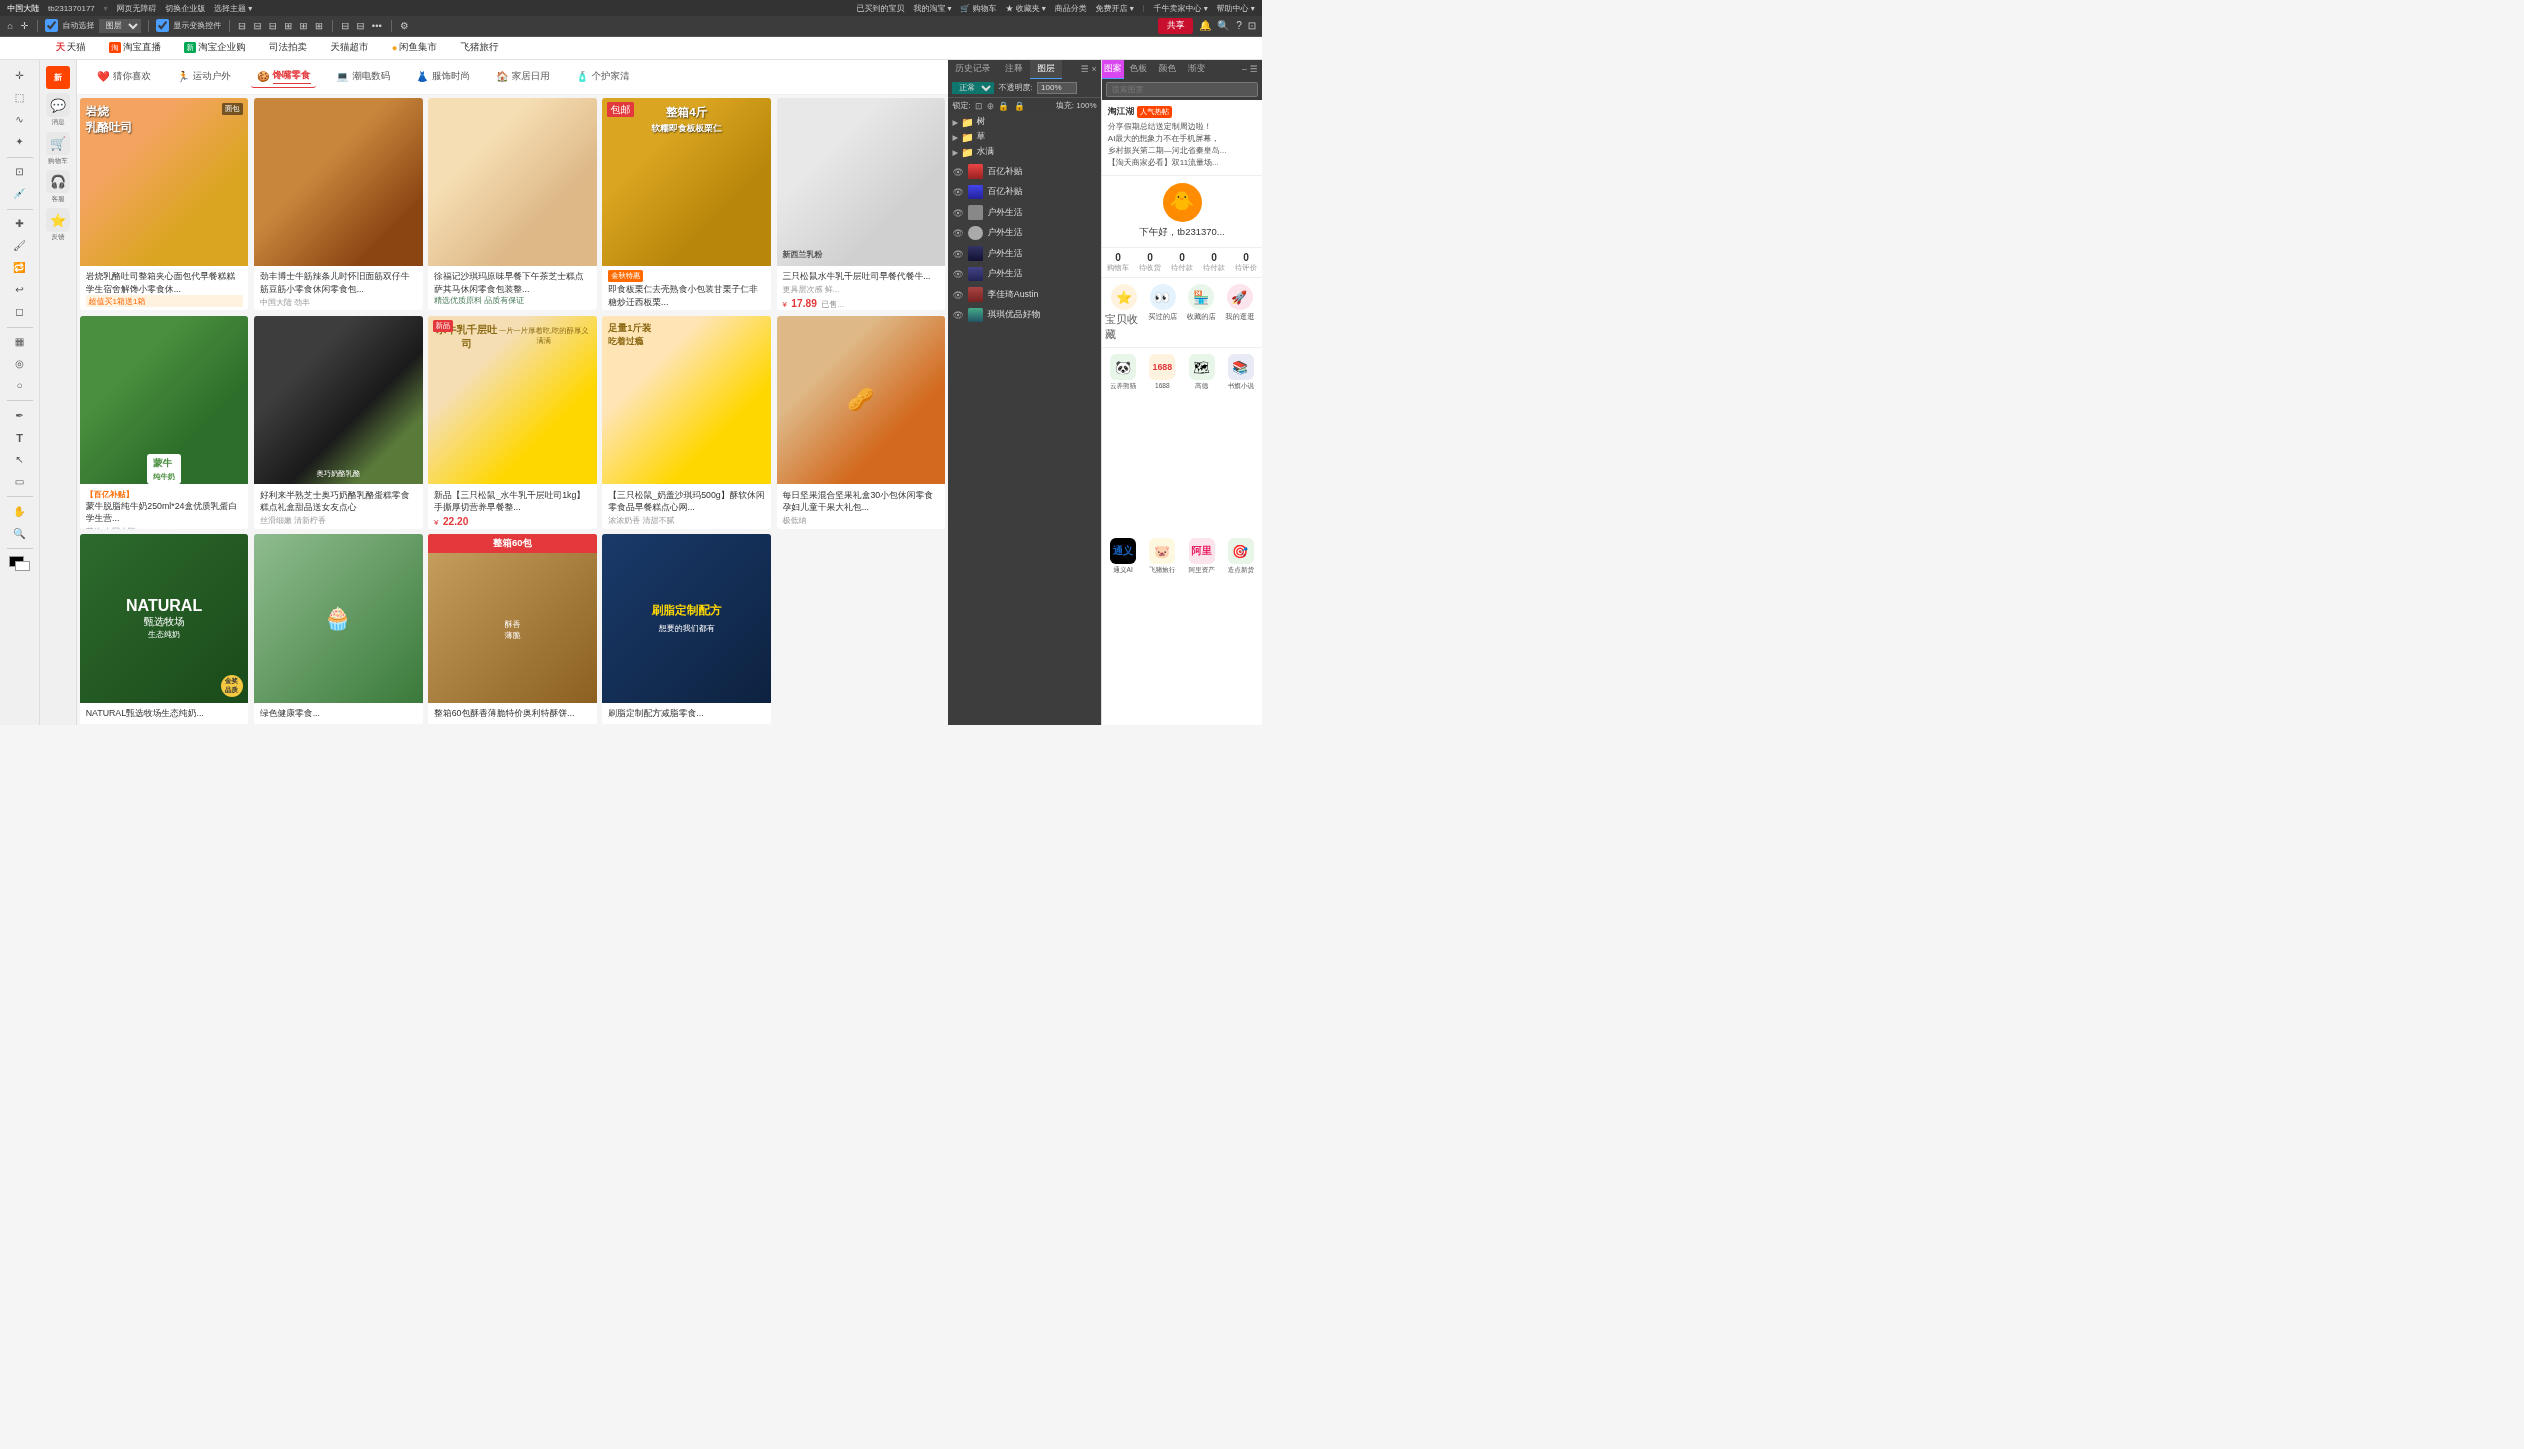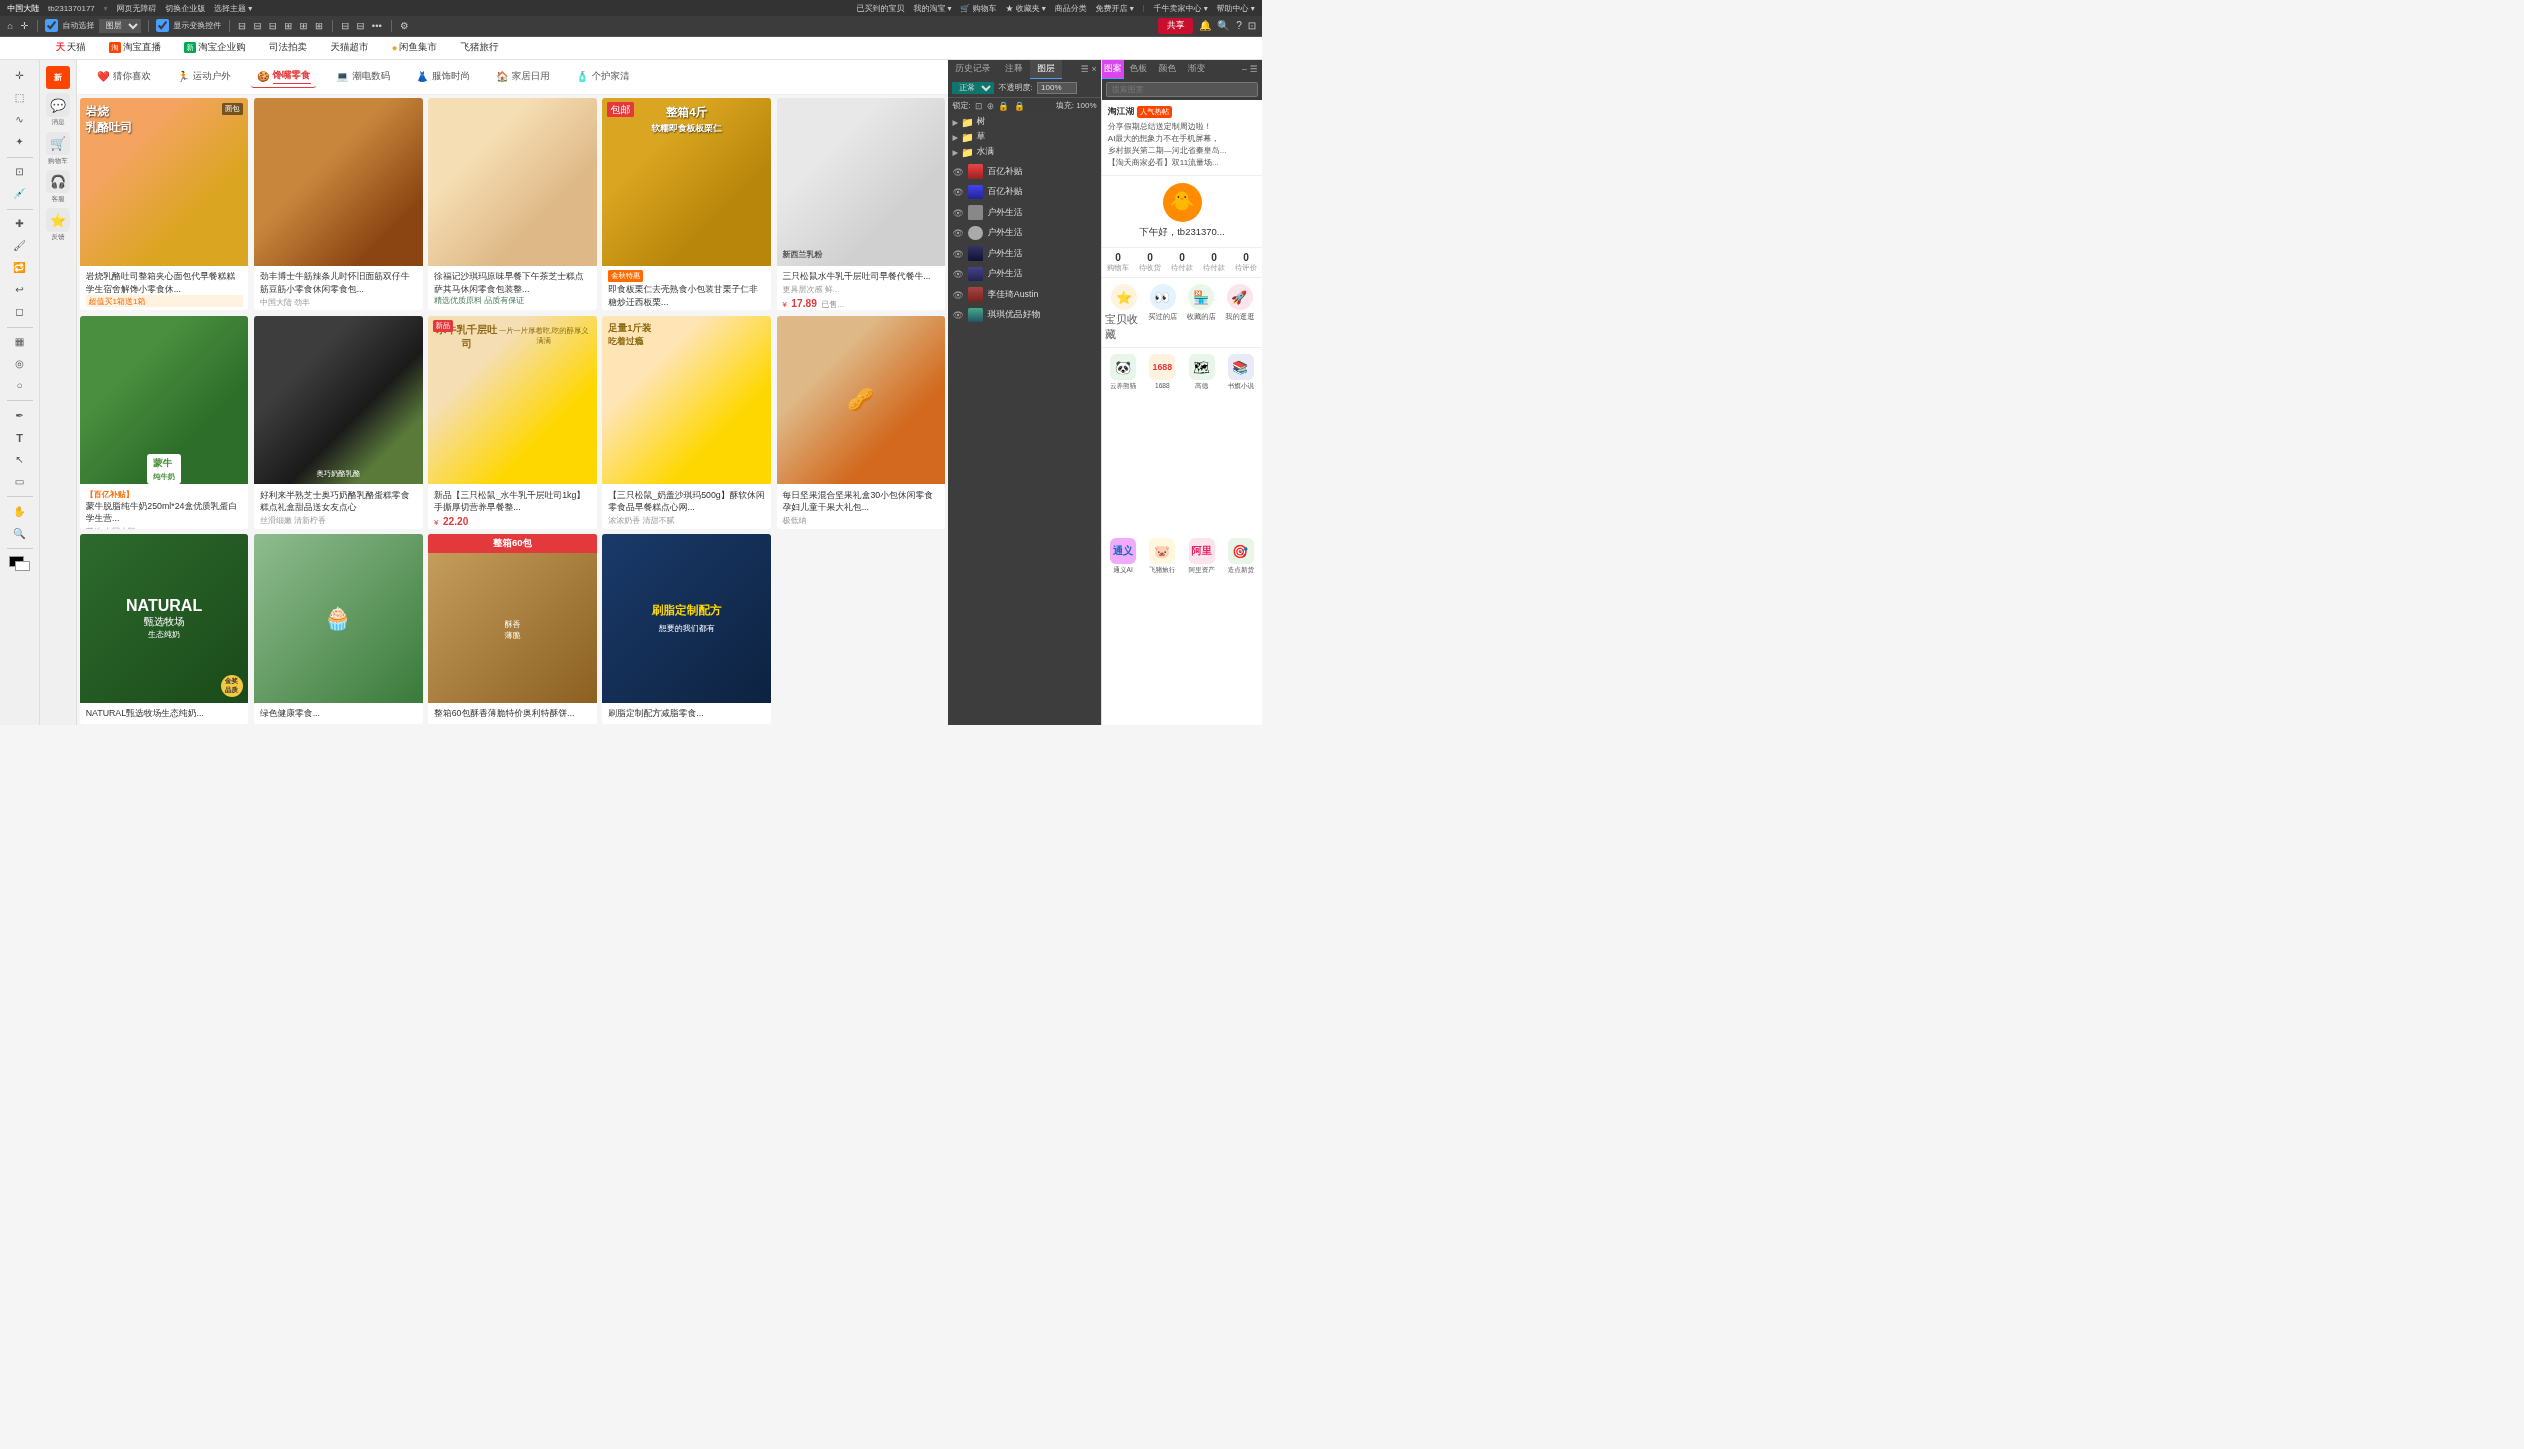--- a/index.html
+++ b/index.html
@@ -612,21 +612,21 @@
       </div>
       <div class="tb-app">
         <div style="width:26px;height:26px;border-radius:5.8px;background:#e8f5e9;display:flex;align-items:center;justify-content:center;font-size:13px">🗺</div>
         <span style="font-size:6.6px;color:#555;text-align:center">高德</span>
       </div>
       <div class="tb-app">
         <div style="width:26px;height:26px;border-radius:5.8px;background:#e8eaf6;display:flex;align-items:center;justify-content:center;font-size:13px">📚</div>
         <span style="font-size:6.6px;color:#555;text-align:center">书旗小说</span>
       </div>
       <div class="tb-app">
-        <div style="width:26px;height:26px;border-radius:5.8px;background:#f0abfc;display:flex;align-items:center;justify-content:center;font-size:10.2px;font-weight:bold;color:#1565c0">通义</div>
+        <div style="width:26px;height:26px;border-radius:5.8px;background:#000000;display:flex;align-items:center;justify-content:center;font-size:10.2px;font-weight:bold;color:#1565c0">通义</div>
         <span style="font-size:6.6px;color:#555;text-align:center">通义AI</span>
       </div>
       <div class="tb-app">
         <div style="width:26px;height:26px;border-radius:5.8px;background:#fff8e1;display:flex;align-items:center;justify-content:center;font-size:13px">🐷</div>
         <span style="font-size:6.6px;color:#555;text-align:center">飞猪旅行</span>
       </div>
       <div class="tb-app">
         <div style="width:26px;height:26px;border-radius:5.8px;background:#fce4ec;display:flex;align-items:center;justify-content:center;font-size:10.2px;font-weight:bold;color:#e91e63">阿里</div>
         <span style="font-size:6.6px;color:#555;text-align:center">阿里资产</span>
       </div>

